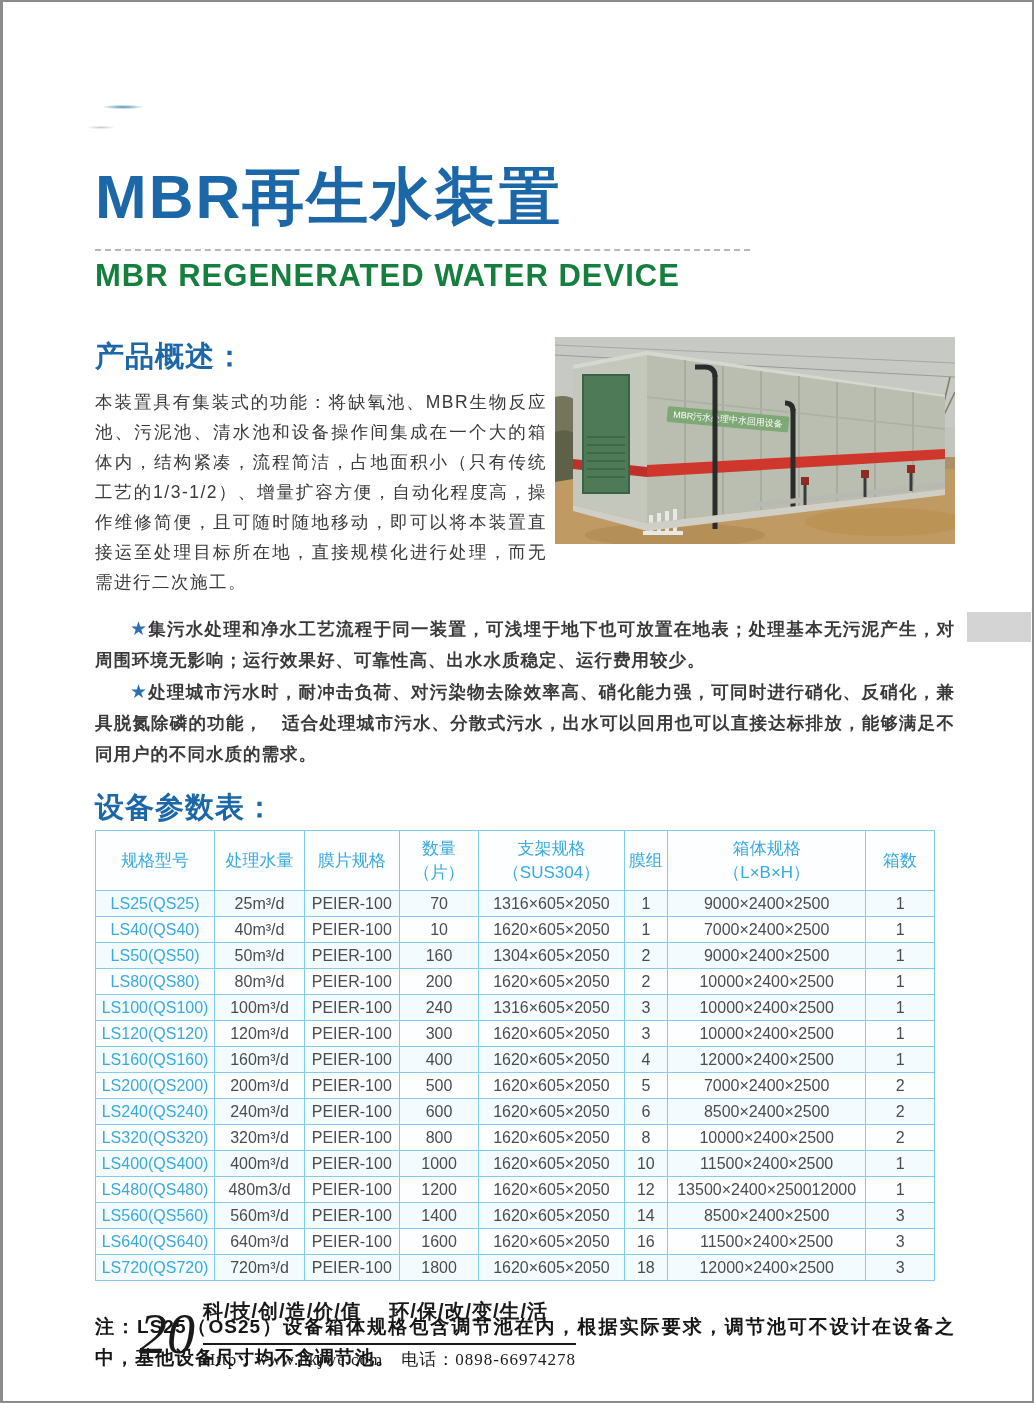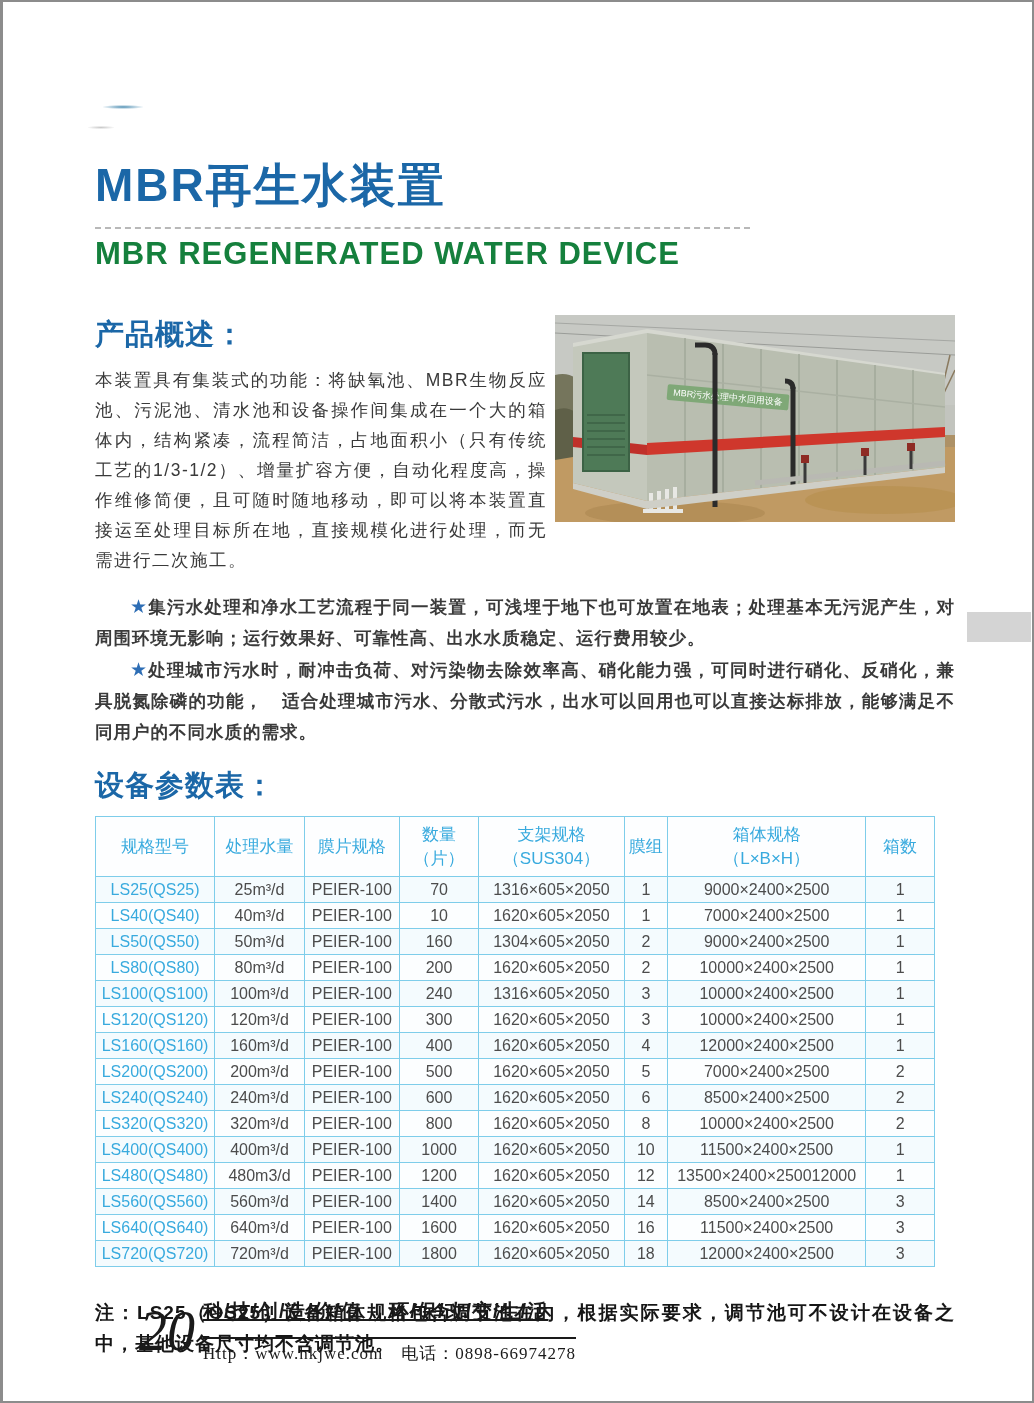--- a/index.html
+++ b/index.html
@@ -23,21 +23,21 @@
   .artifact-gray-box {
     position:absolute; right:3px; top:612px; width:64px; height:30px;
     background:#cdcdcd; opacity:.85;
   }
 
   .content { position:absolute; left:95px; top:0; width:860px; }
 
   
   .title-block { margin-top:155px; }
   .title-cn {
-    font-size:46px; font-weight:bold; color:#1b67a7; letter-spacing:2px;
+    font-size:62px; font-weight:bold; color:#1b67a7; letter-spacing:2px;
   }
   .title-rule {
     width:655px; border-bottom:2px dashed #b8b8b8; margin-top:10px;
   }
   .title-en {
     margin-top:7px; font-size:31px; font-weight:bold; color:#15803d; letter-spacing:1px;
   }
 
   
   .overview { margin-top:43px; display:flex; }
@@ -56,21 +56,21 @@
   .features { margin-top:16px; width:860px;font-weight:bold; }
   .feature {
     font-size:17.5px; line-height:31px; letter-spacing:1px; text-align:justify;
     text-indent:2em; color:#3a3a3a;
   }
   .star { color:#2e6eb5; font-size:19px; }
 
   
   .table-heading { margin-top:18px; font-size:29px; font-weight:bold; color:#1b67a7; letter-spacing:1px; }
   table.spec {
-    margin-top:10px; width:840px; border-collapse:collapse; table-layout:fixed;
+    margin-top:2px; width:840px; border-collapse:collapse; table-layout:fixed;
   }
   table.spec th, table.spec td {
     border:1.5px solid #7ecdea; text-align:center; vertical-align:middle;
     font-size:16px; padding:1px 2px; overflow:hidden; white-space:nowrap;
   }
   table.spec thead tr { height:60px; }
   table.spec thead th { color:#38aade; font-weight:normal; font-size:17px; line-height:24px; background:#fdfeff; }
   table.spec tbody tr { height:26px; }
   table.spec tbody td { color:#4c4c4c; background:#fcfeff; }
   table.spec tbody tr:nth-child(odd) td { background:#f4fbfe; }
@@ -88,21 +88,21 @@
   .footer {
     position:absolute; left:95px; top:1296px; display:flex; align-items:center;
   }
   .footer-pageno {
     font-family:"Liberation Serif","DejaVu Serif",serif; font-style:italic;
     font-size:56px; color:#1a1a1a; line-height:56px; padding-right:8px;margin-left:44px;
   }
   .footer-lines { padding-top:2px; }
   .footer-slogan {
     font-size:20px; font-weight:bold; color:#1a1a1a; letter-spacing:1px;
-    border-bottom:2px solid #1a1a1a; padding-bottom:12px;text-decoration:underline;
+    border-bottom:2px solid #1a1a1a; padding-bottom:18px;
   }
   .footer-contact {
     font-family:"Liberation Serif","DejaVu Serif",serif;
     font-size:17px; color:#1a1a1a; letter-spacing:1px; margin-top:3px;
   }
 </style>
 </head>
 <body>
 
 <div class="page-frame"></div>

